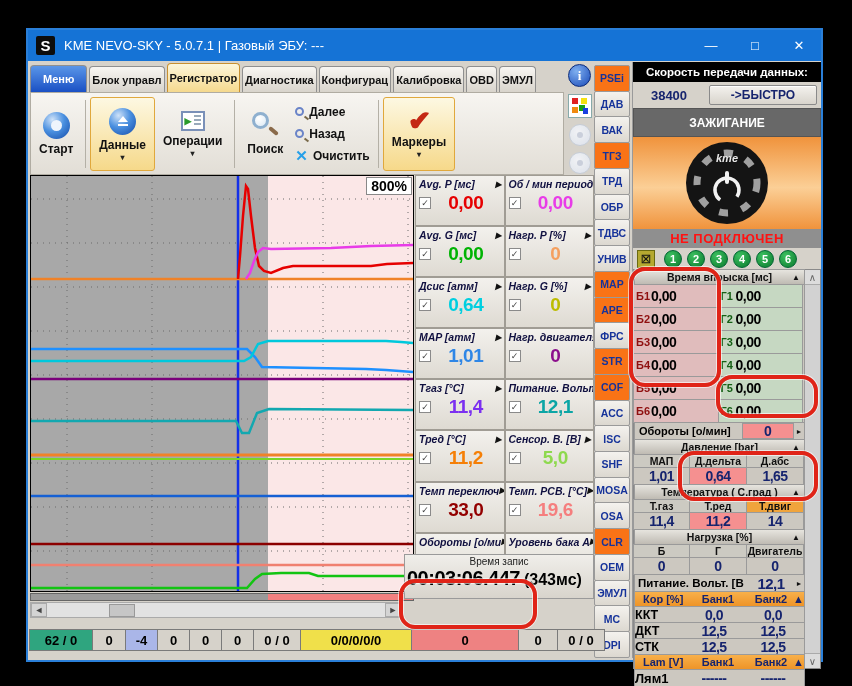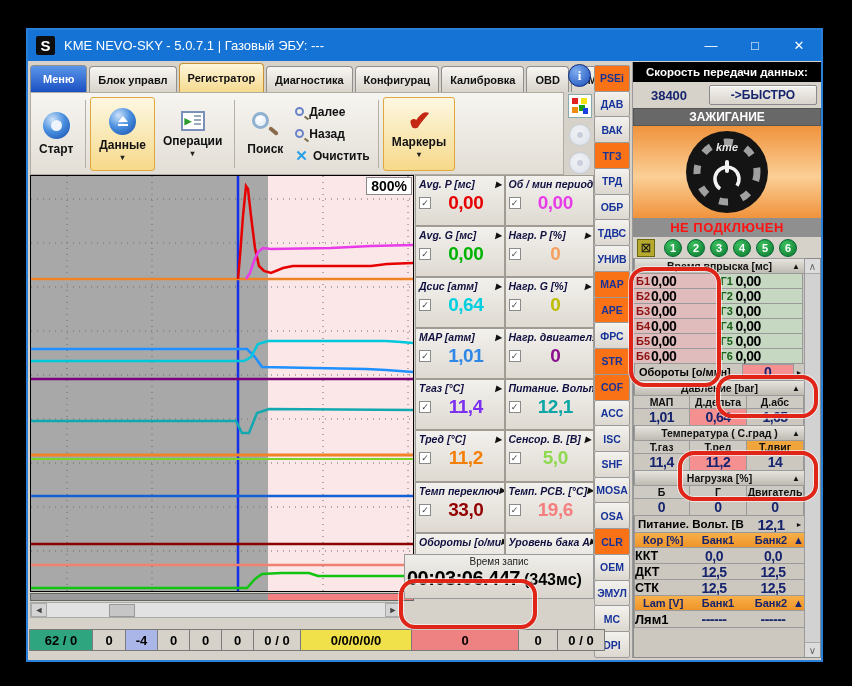--- a/index.html
+++ b/index.html
@@ -9,21 +9,21 @@
     border:2px solid #2a7fd8;}
   
   .titlebar{position:absolute;left:0;top:0;width:100%;height:31px;background:#1573d6;
     display:flex;align-items:center;color:#fff;}
   .applogo{width:19px;height:19px;background:#0d0d0d;color:#fff;font-weight:bold;font-size:15px;
     display:flex;align-items:center;justify-content:center;margin-left:8px;border-radius:2px;}
   .apptitle{font-size:13px;margin-left:9px;flex:1;white-space:nowrap;}
   .wctl{width:44px;height:31px;display:flex;align-items:center;justify-content:center;font-size:13px;}
   
   .tabrow{position:absolute;left:2px;top:32px;height:30px;display:flex;align-items:flex-end;}
-  .tab{height:26px;padding:0 8px;border:1px solid #8f8f8f;border-bottom:none;border-radius:4px 4px 0 0;
+  .tab{height:26px;padding:0 2px;border:1px solid #8f8f8f;border-bottom:none;border-radius:4px 4px 0 0;
     background:linear-gradient(#f8f6f2,#d8d4cc);font-size:11px;font-weight:bold;color:#111;
     display:flex;align-items:center;margin-right:2px;white-space:nowrap;}
   .tab.menu{background:linear-gradient(#5a96e8,#1a50c4);color:#fff;height:27px;padding:2px 12px;}
   .tab.current{background:linear-gradient(#fdf6da,#f5d98e);height:29px;border-color:#c89030;}
   
   .infobtn{position:absolute;left:540px;top:34px;width:23px;height:23px;border-radius:50%;
     background:radial-gradient(circle at 35% 30%,#7fb0f0,#1a4ab8);border:1px solid #0a2a7a;
     color:#fff;font-weight:bold;font-size:13px;font-family:"Liberation Serif",serif;
     display:flex;align-items:center;justify-content:center;}
   .sqicon{position:absolute;left:540px;width:24px;height:24px;background:#fff;border:1px solid #8aa;
@@ -111,21 +111,21 @@
   
   .rpanel{position:absolute;left:604px;top:32px;width:189px;height:596px;background:#d6d2ca;
     border-left:1px solid #9a9a9a;}
   .speedhead{height:20px;background:#000;color:#fff;font-size:11.5px;font-weight:bold;
     display:flex;align-items:center;justify-content:center;}
   .speedrow{height:26px;display:flex;align-items:center;}
   .speedval{width:72px;text-align:center;color:#16246e;font-weight:bold;font-size:13px;}
   .fastbtn{flex:1;margin:2px 4px;height:20px;border:1px solid #8a8a8a;border-radius:2px;
     background:linear-gradient(#f4f2ee,#d8d4cc);color:#16246e;font-weight:bold;font-size:12px;
     display:flex;align-items:center;justify-content:center;box-shadow:inset 0 1px #fff;}
-  .ignhead{height:18px;background:#686868;border:1px solid #555;color:#fff;font-weight:bold;font-size:12px;
+  .ignhead{height:29px;background:#686868;border:1px solid #555;color:#fff;font-weight:bold;font-size:12px;
     display:flex;align-items:center;justify-content:center;}
   .logobox{height:92px;background:linear-gradient(180deg,#f0933c,#fbcf96 55%,#f0933c);
     display:flex;align-items:center;justify-content:center;}
   .statstrip{height:19px;background:#8f8f8f;color:#ff1212;font-weight:bold;font-size:13px;
     display:flex;align-items:center;justify-content:center;letter-spacing:.5px;}
   .indrow{height:21px;display:flex;align-items:center;gap:5px;padding:0 4px;}
   .crossbox{width:18px;height:18px;background:#b5a930;border:1px solid #6a6a10;font-size:13px;
     display:flex;align-items:center;justify-content:center;color:#111;margin-right:4px;}
   .gdot{width:18px;height:18px;border-radius:50%;border:1px solid #063;color:#fff;font-size:11px;
     font-weight:bold;display:flex;align-items:center;justify-content:center;
@@ -133,21 +133,21 @@
   .dataarea{position:relative;height:400px;border:1px solid #8a8a8a;background:#ccc8c0;}
   .vscroll{position:absolute;right:0;top:0;bottom:0;width:16px;background:#d2d2d2;border-left:1px solid #9a9a9a;}
   .varrow{height:15px;display:flex;align-items:center;justify-content:center;color:#666;font-size:10px;
     border-bottom:1px solid #aaa;background:#dcdcdc;}
   .varrow.dn{position:absolute;bottom:0;left:0;right:0;border-top:1px solid #aaa;border-bottom:none;}
   .dcontent{position:absolute;left:0;top:0;width:171px;}
   .sechead{height:16px;background:linear-gradient(#e6e4de,#bfbbb3);border:1px solid #9a9a9a;margin-top:-1px;
     font-size:10.5px;font-weight:bold;color:#111;display:flex;align-items:center;justify-content:center;
     position:relative;}
   .sechead .colico{position:absolute;right:4px;font-size:8px;}
-  .injrow{height:16px;display:flex;margin-top:-1px;}
+  .injrow{height:24px;display:flex;margin-top:-1px;}
   .injhalf{width:85.5px;display:flex;border:1px solid #9a9a9a;margin-left:-1px;}
   .injhalf.bb{background:#e0bcbc;}
   .injhalf.gg{background:#c6d8c2;}
   .injlbl{width:17px;font-weight:bold;font-size:11px;display:flex;align-items:center;padding-left:2px;}
   .injlbl.b{color:#8f1010;}
   .injlbl.g{color:#156015;}
   .injval{flex:1;font-weight:bold;font-size:14px;color:#000;display:flex;align-items:center;
     letter-spacing:-.5px;}
   .rpmrow{height:18px;display:flex;align-items:center;border:1px solid #9a9a9a;margin-top:-1px;background:#ccc8c0;}
   .rpmlbl{flex:1;font-size:11px;font-weight:bold;padding-left:4px;white-space:nowrap;}

